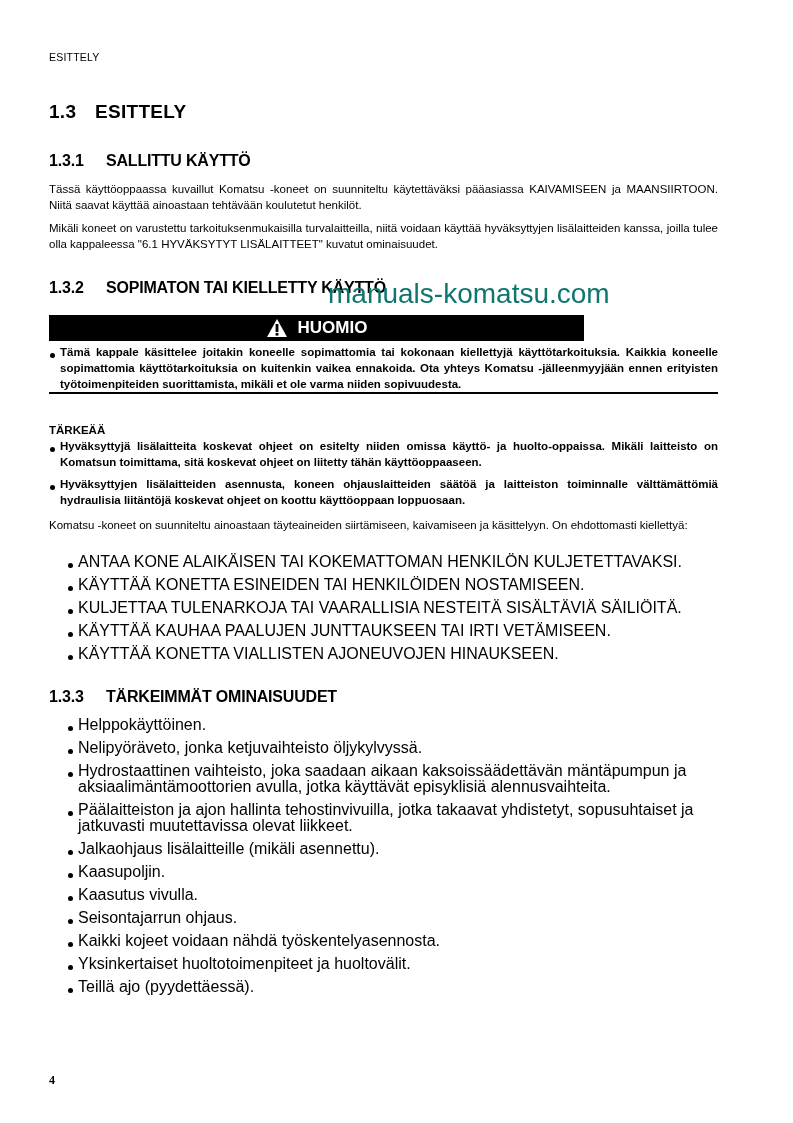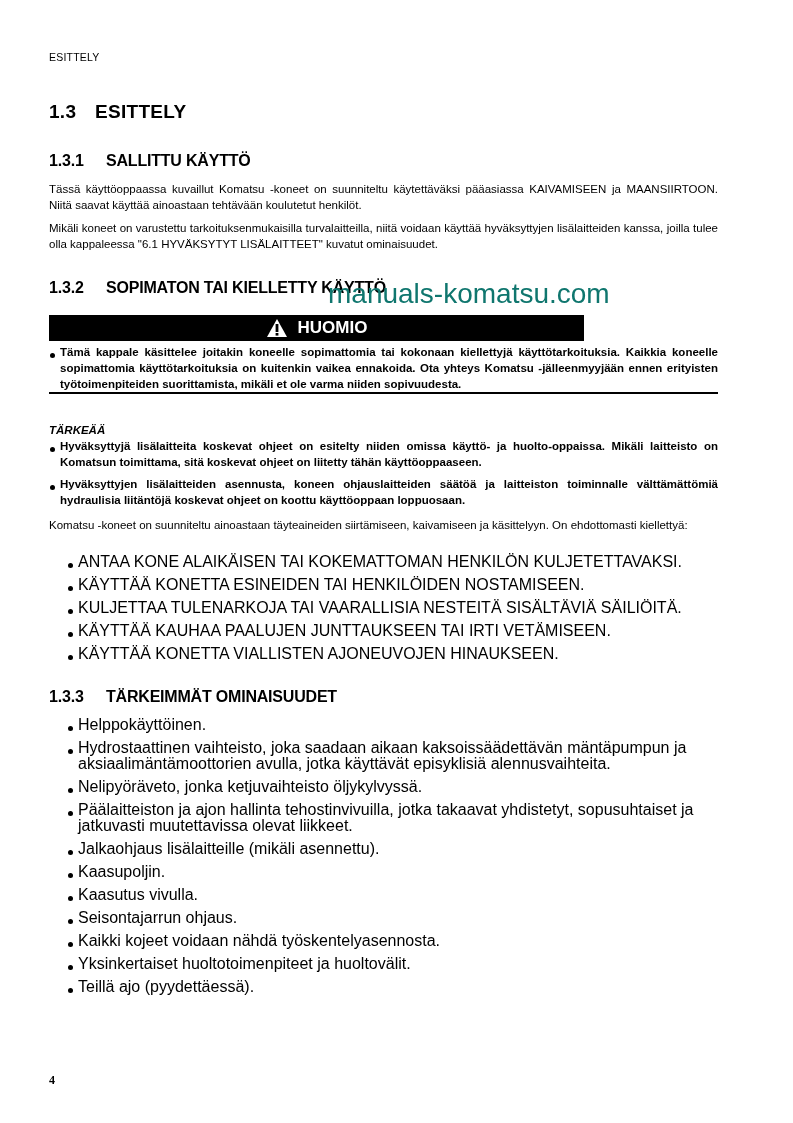--- a/index.html
+++ b/index.html
@@ -37,21 +37,21 @@
     }
     .bullet {
       position: relative; padding-left: 11px;
     }
     .bullet::before {
       content: ""; position: absolute; left: 1px; top: 9px;
       width: 5px; height: 5px; border-radius: 50%; background: #000;
     }
     .important-label {
       position: absolute; left: 49px; top: 424px;
-      font-size: 11.5px; font-weight: bold; font-style: italic;
+      font-size: 11.5px; font-weight: bold;
     }
     .imp-list {
       position: absolute; left: 49px; top: 438px; width: 669px;
       font-size: 11.5px; font-weight: bold; line-height: 16px; text-align: justify;
     }
     .imp-list .bullet { margin-bottom: 6px; }
     .list {
       position: absolute; left: 67px; width: 669px;
       font-size: 16px; line-height: 16px;
     }
@@ -112,22 +112,22 @@
   <div class="bullet">KÄYTTÄÄ KAUHAA PAALUJEN JUNTTAUKSEEN TAI IRTI VETÄMISEEN.</div>
   <div class="bullet">KÄYTTÄÄ KONETTA VIALLISTEN AJONEUVOJEN HINAUKSEEN.</div>
 </div>
 
 <div class="h2" style="top:688px;">
   <span class="num">1.3.3</span><span>TÄRKEIMMÄT OMINAISUUDET</span>
 </div>
 
 <div class="list" style="top:717px;">
   <div class="bullet">Helppokäyttöinen.</div>
+  <div class="bullet">Nelipyöräveto, jonka ketjuvaihteisto öljykylvyssä.</div>
   <div class="bullet">Hydrostaattinen vaihteisto, joka saadaan aikaan kaksoissäädettävän mäntäpumpun ja aksiaalimäntämoottorien avulla, jotka käyttävät episyklisiä alennusvaihteita.</div>
-  <div class="bullet">Nelipyöräveto, jonka ketjuvaihteisto öljykylvyssä.</div>
   <div class="bullet">Päälaitteiston ja ajon hallinta tehostinvivuilla, jotka takaavat yhdistetyt, sopusuhtaiset ja jatkuvasti muutettavissa olevat liikkeet.</div>
   <div class="bullet">Jalkaohjaus lisälaitteille (mikäli asennettu).</div>
   <div class="bullet">Kaasupoljin.</div>
   <div class="bullet">Kaasutus vivulla.</div>
   <div class="bullet">Seisontajarrun ohjaus.</div>
   <div class="bullet">Kaikki kojeet voidaan nähdä työskentelyasennosta.</div>
   <div class="bullet">Yksinkertaiset huoltotoimenpiteet ja huoltovälit.</div>
   <div class="bullet">Teillä ajo (pyydettäessä).</div>
 </div>
 

